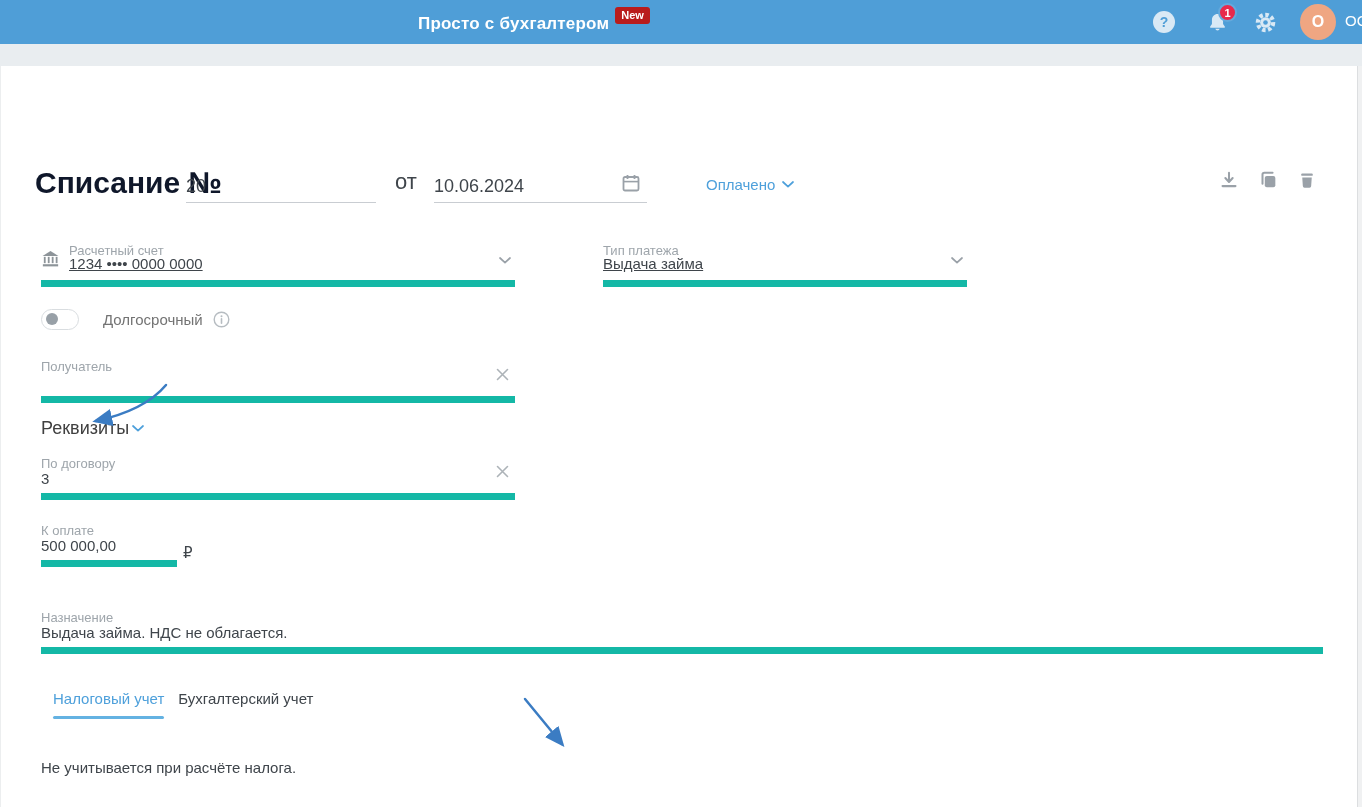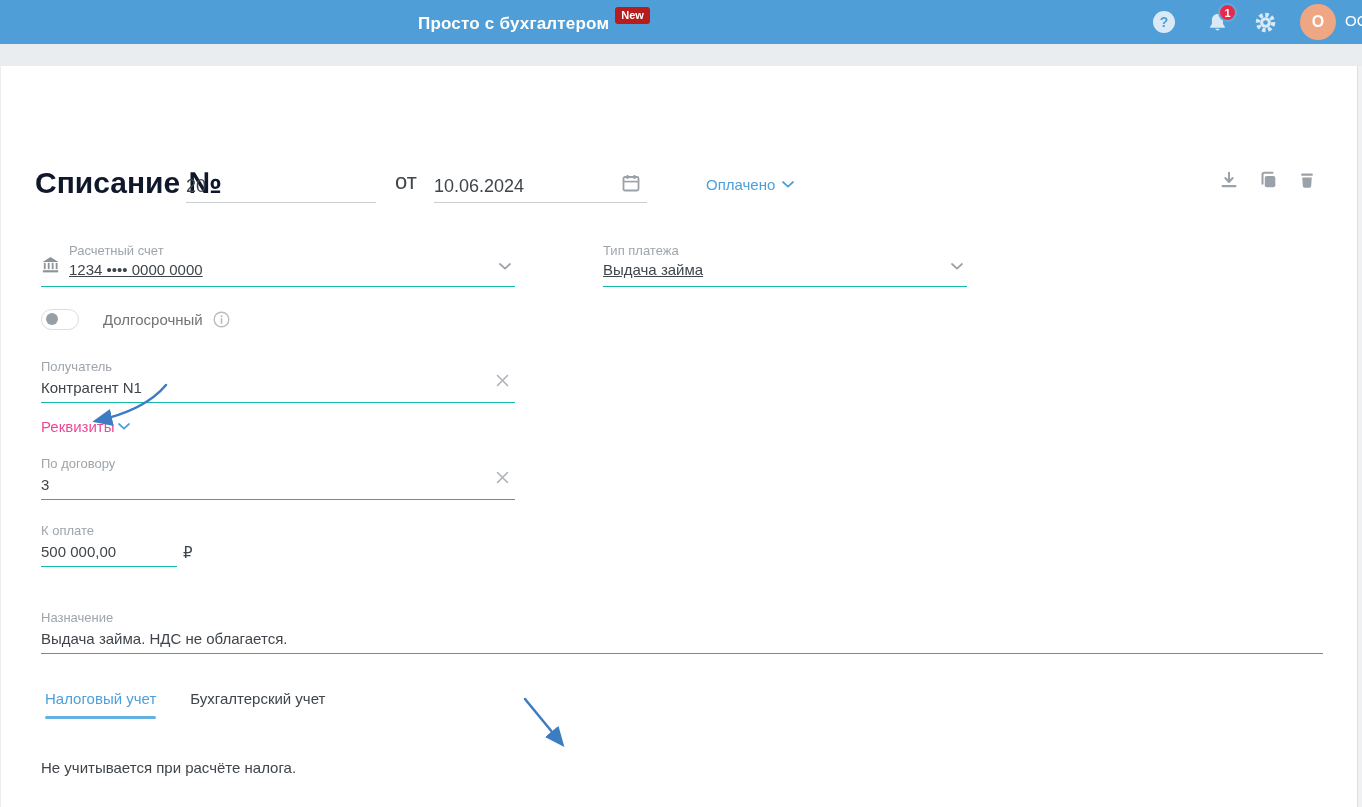--- a/index.html
+++ b/index.html
@@ -44,21 +44,21 @@
   .calendar-btn { position:absolute; left:620px; top:107px; width:20px; height:20px; cursor:pointer; }
   .status-link { position:absolute; left:705px; top:110px; display:flex; align-items:center; gap:7px;
                  color:#4ea0db; font-size:15px; cursor:pointer; }
   .doc-actions { position:absolute; left:1216px; top:101px; display:flex; gap:15px; align-items:center; }
   .doc-actions .act { width:24px; height:26px; display:flex; align-items:center; justify-content:center; cursor:pointer; }
 
   
   .field { position:absolute; }
   .field .flabel { font-size:13px; color:#9ea5ab; display:block; }
   .field .fvalue { font-size:15px; color:#3f454b;text-decoration:underline; }
-  .underline { border-bottom:1px solid #14b8a6; }
+  .underline { border-bottom:7px solid #14b8a6; }
   .select-field { cursor:pointer; }
   .fchevron { position:absolute; right:4px; bottom:12px; }
   .fclear { position:absolute; right:6px; bottom:11px; cursor:pointer; }
 
   .field-account { left:40px; top:177px; width:474px; height:44px; }
   .field-account .flabel { padding-left:28px; }
   .bank-ico { position:absolute; left:0; bottom:8px; }
   .field-account .fvalue { position:absolute; left:28px; bottom:8px; }
 
   .field-ptype { left:578px; top:177px; width:364px; height:44px;margin-left:24px; }
@@ -68,34 +68,34 @@
   .toggle-row { position:absolute; left:40px; top:243px; display:flex; align-items:center; }
   .toggle { width:38px; height:21px; border:1.5px solid #d9dde0; border-radius:21px; background:#fff; position:relative; cursor:pointer; }
   .toggle .knob { position:absolute; left:4px; top:3px; width:12px; height:12px; border-radius:50%; background:#98a0a7; }
   .toggle-label { margin-left:24px; font-size:15px; color:#737373; }
   .info-btn { margin-left:10px; cursor:pointer; display:flex; }
 
   .field-recipient { left:40px; top:293px; width:474px; height:44px; }
   .field-recipient input { position:absolute; left:0; bottom:0; width:474px; height:30px; font-size:15px; border-bottom:none; padding-right:28px; }
 
   .details-link { position:absolute; left:40px; top:352px; display:flex; align-items:center; gap:3px;
-                  color:#ec4899; font-size:15px; cursor:pointer; }
+                  color:#404040; font-size:18px; cursor:pointer; }
 
   .field-contract { left:40px; top:390px; width:474px; height:44px; }
   .field-contract input { position:absolute; left:0; bottom:0; width:474px; height:30px; font-size:15px; border-bottom:none; padding-right:28px; }
 
   .field-amount { left:40px; top:457px; width:136px; height:44px; }
   .field-amount input { position:absolute; left:0; bottom:0; width:136px; height:30px; font-size:15px; border-bottom:none; }
   .ruble { position:absolute; left:182px; top:478px; font-size:15px; color:#3f454b; font-family:"DejaVu Sans",sans-serif; }
 
   .field-purpose { left:40px; top:544px; width:1282px; height:44px; }
   .field-purpose input { position:absolute; left:0; bottom:0; width:1282px; height:30px; font-size:15px; border-bottom:none; }
 
   
-  .tabs { position:absolute; left:44px; top:624px; display:flex; gap:34px; }
+  .tabs { position:absolute; left:52px; top:624px; display:flex; gap:14px; }
   .tab { font-size:15px; color:#3f454b; padding-bottom:12px; position:relative; cursor:pointer; }
   .tab.active { color:#4ea0db; }
   .tab.active::after { content:""; position:absolute; left:0; right:0; bottom:0; height:3px; background:#64b2e2; border-radius:2px; }
 
   .tax-note { position:absolute; left:40px; top:693px; font-size:15px; color:#3f454b; }
 
   .arrows { position:absolute; left:0; top:0; width:1362px; height:807px; pointer-events:none; z-index:8; }
 </style>
 </head>
 <body>
@@ -215,21 +215,20 @@
       <svg width="17" height="17" viewBox="0 0 17 17">
         <circle cx="8.5" cy="8.5" r="7.3" fill="none" stroke="#b6bcc1" stroke-width="1.4"></circle>
         <circle cx="8.5" cy="5.3" r="1" fill="#b6bcc1"></circle>
         <line x1="8.5" y1="7.8" x2="8.5" y2="12.2" stroke="#b6bcc1" stroke-width="1.6" stroke-linecap="round"></line>
       </svg>
     </span>
   </div>
 
   <div class="field field-recipient underline">
     <span class="flabel">Получатель</span>
-    <input class="uinput" value="Контрагент N1" style="">
     <span class="fclear">
       <svg width="13" height="13" viewBox="0 0 13 13">
           <path d="M1.5 1.5 L11.5 11.5 M11.5 1.5 L1.5 11.5" stroke="#adb3b8" stroke-width="1.6" stroke-linecap="round"></path>
         </svg>
     </span>
   </div>
 
   <div class="details-link">
     <span>Реквизиты</span>
     <svg width="12" height="7" viewBox="0 0 12 7">

